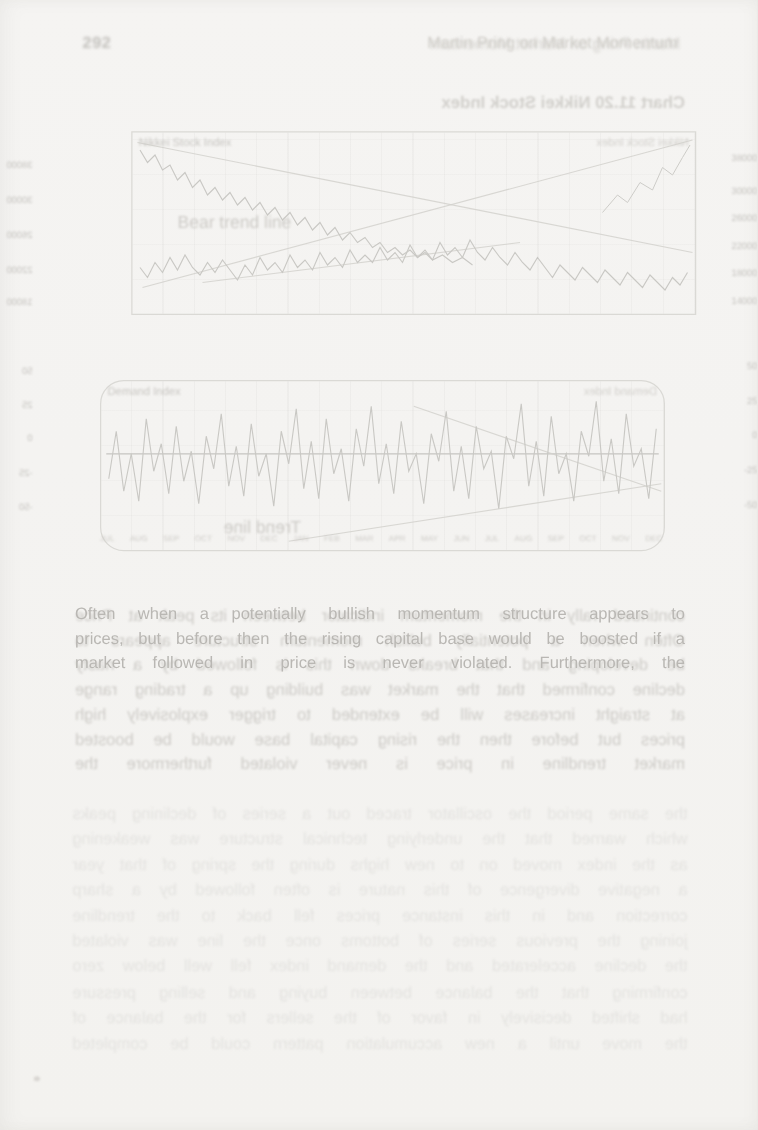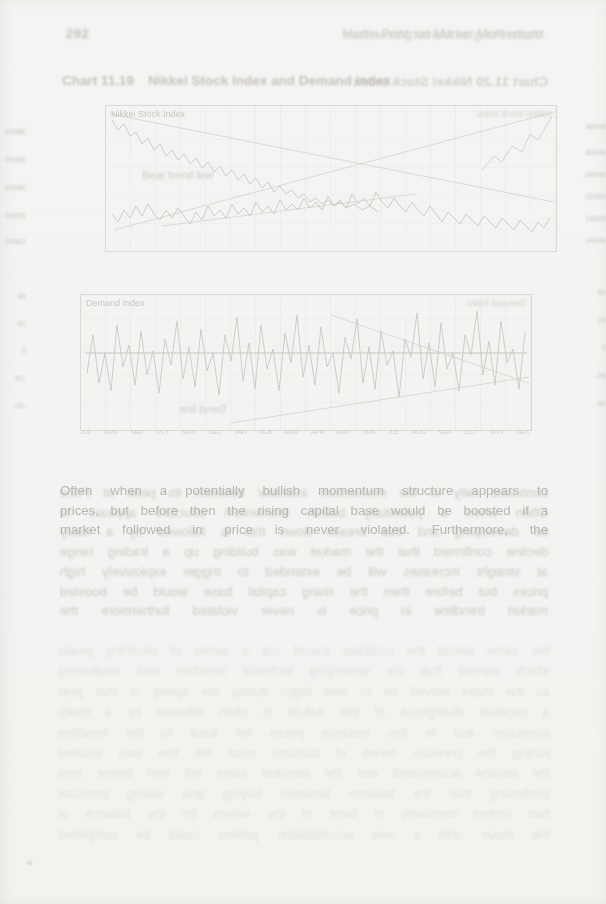--- a/index.html
+++ b/index.html
@@ -18,29 +18,29 @@
     color:#c6c3bf;filter:blur(.8px);}
   .caption .sp{display:inline-block;width:14px;}
   .caption-ghost{position:absolute;right:58px;top:74px;font-size:13.5px;font-weight:bold;
     color:#d2d0cc;filter:blur(1px);}
   
   .panel{position:absolute;left:80px;width:450px;border:1px solid #dad9d5;
     background:
       repeating-linear-gradient(90deg,transparent 0 24px,rgba(130,128,124,.055) 24px 25px),
       repeating-linear-gradient(0deg,transparent 0 27px,rgba(130,128,124,.04) 27px 28px);}
   .panel1{top:105px;height:145px;margin-left:25px;}
-  .panel2{top:294px;height:135px;}
+  .panel2{top:304px;height:135px;border-radius:19px;}
   .csvg{position:absolute;left:0;top:0;width:100%;height:100%;overflow:visible;}
   .ser{fill:none;stroke:#c9c8c4;stroke-width:.9;filter:blur(.35px);}
   .ser2{fill:none;stroke:#cdccc8;stroke-width:.8;filter:blur(.45px);}
   .trend{fill:none;stroke:#d2d1cd;stroke-width:.9;opacity:.85;}
   .zero{fill:none;stroke:#c6c5c1;stroke-width:1;}
   .ptitle{position:absolute;left:5px;top:3px;font-size:9px;color:#c8c6c2;filter:blur(.7px);}
   .ptitle-ghost{position:absolute;right:5px;top:3px;font-size:9px;color:#d3d1cd;filter:blur(.8px);}
-  .ann{position:absolute;font-size:11px;color:#cdcbc7;filter:blur(.8px);white-space:nowrap;}
+  .ann{position:absolute;font-size:14px;color:#cdcbc7;filter:blur(.8px);white-space:nowrap;}
   .yl{position:absolute;font-size:7.5px;color:#c6c4c0;filter:blur(.8px);line-height:8px;}
   .ycol-l{left:50px;width:26px;text-align:right;}
   .ycol-r{left:534px;width:26px;text-align:left;}
   .ycol-l span,.ycol-r span{position:absolute;width:26px;}
   .ycol-l span{right:0;text-align:right;}
   .dates{position:absolute;left:80px;width:450px;top:428px;display:flex;
     justify-content:space-between;font-size:6.5px;color:#cfcdc9;filter:blur(.7px);}
   .dates span{transform:scaleY(.95);}
   
   .para{position:absolute;left:60px;width:488px;top:481px;font-size:13.2px;line-height:19.7px;}
@@ -57,23 +57,20 @@
 </head>
 <body>
 
 <div class="page">
 
   <div class="pagenum">292</div>
   <div class="runhead-ghost ghost">Martin Pring on Market Momentum</div>
   <div class="runhead">Martin Pring on Market Momentum</div>
 
   <div class="caption-ghost ghost">Chart 11.20   Nikkei Stock Index</div>
-  <div class="caption">
-    <span>Chart 11.19</span><span class="sp"></span><span>Nikkei Stock Index and Demand Index</span>
-  </div>
 
   <div class="panel panel1">
     <svg class="csvg" viewBox="0 0 450 145" preserveAspectRatio="none">
       <polyline class="trend" points="4,8 448,96"></polyline>
       <polyline class="trend" points="8,124 448,6"></polyline>
       <polyline class="trend" points="56,120 310,88"></polyline>
       <polyline class="ser" points="6,14 12,24 18,18 24,30 30,26 36,38 42,32 48,44 54,38 60,50 66,44 72,54 78,48 84,58 90,52 96,62 102,56 108,66 114,60 120,70 126,64 132,74 138,68 144,78 150,72 156,82 162,76 168,86 174,80 180,88 186,84 192,92 198,88 204,96 210,92 216,98 222,94 228,100 234,96 240,102 248,98 256,104 264,100 272,106"></polyline>
       <polyline class="ser" points="6,108 12,116 18,104 24,112 30,100 36,110 42,98 48,108 54,114 60,104 66,112 72,102 78,110 84,118 90,106 96,114 102,100 108,110 114,104 120,112 126,98 132,108 138,102 144,110 150,96 156,106 162,100 168,108 174,94 180,104 186,98 192,104 198,92 204,102 210,96 216,104 222,90 228,100 234,94 240,102 246,88 252,98 258,92 264,100 270,86 276,96 282,102 288,92 294,100 300,106 306,96 312,104 318,110 324,100 330,108 336,116 342,106 348,112 354,118 360,108 366,114 372,120 378,110 384,116 390,122 396,112 402,118 408,124 414,114 420,120 426,126 432,116 438,122 444,112"></polyline>
       <polyline class="ser2" points="376,64 388,50 396,56 406,40 416,46 424,28 432,34 440,20 446,10"></polyline>
     </svg>

